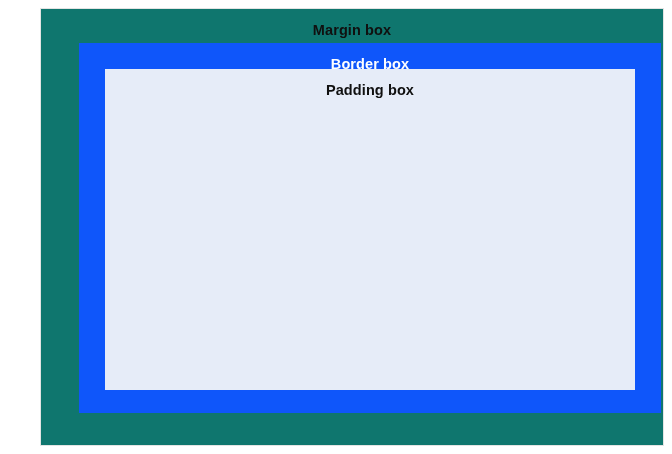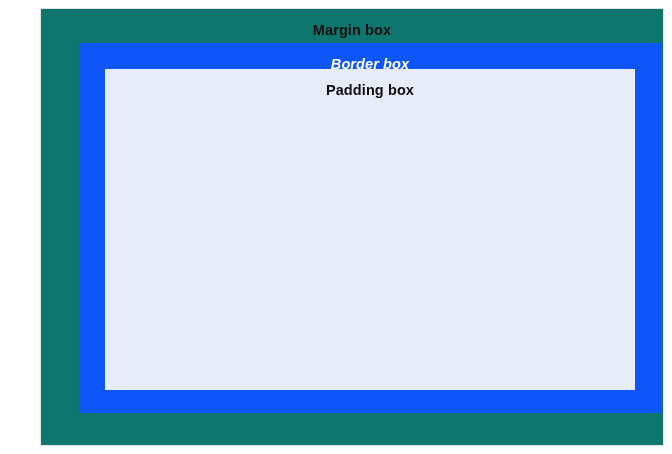--- a/index.html
+++ b/index.html
@@ -83,21 +83,20 @@
     -webkit-font-smoothing: antialiased;
   }
 
   .label-margin {
     top: 14px;
     color: #101010;
   }
   .label-border {
     top: 14px;
     color: #ffffff;
-    font-style: italic;
   }
   .label-padding {
     top: 14px;
     color: #101010;
   }
   .label-content {
     top: 50%;
     transform: translateY(-50%);
     color: #000000;
   }

